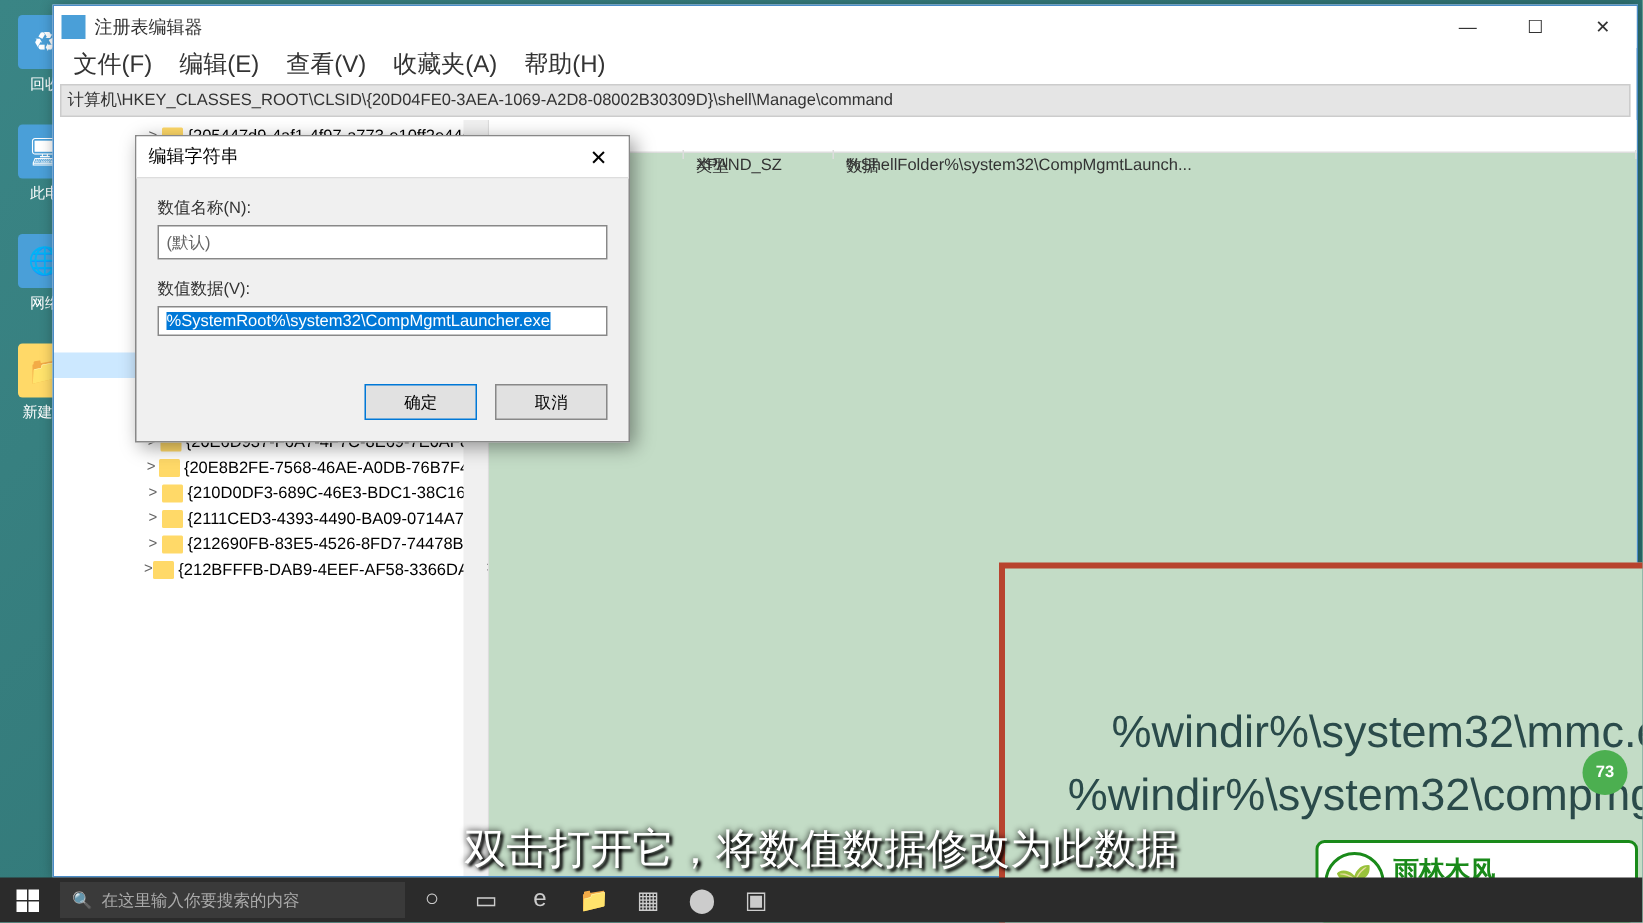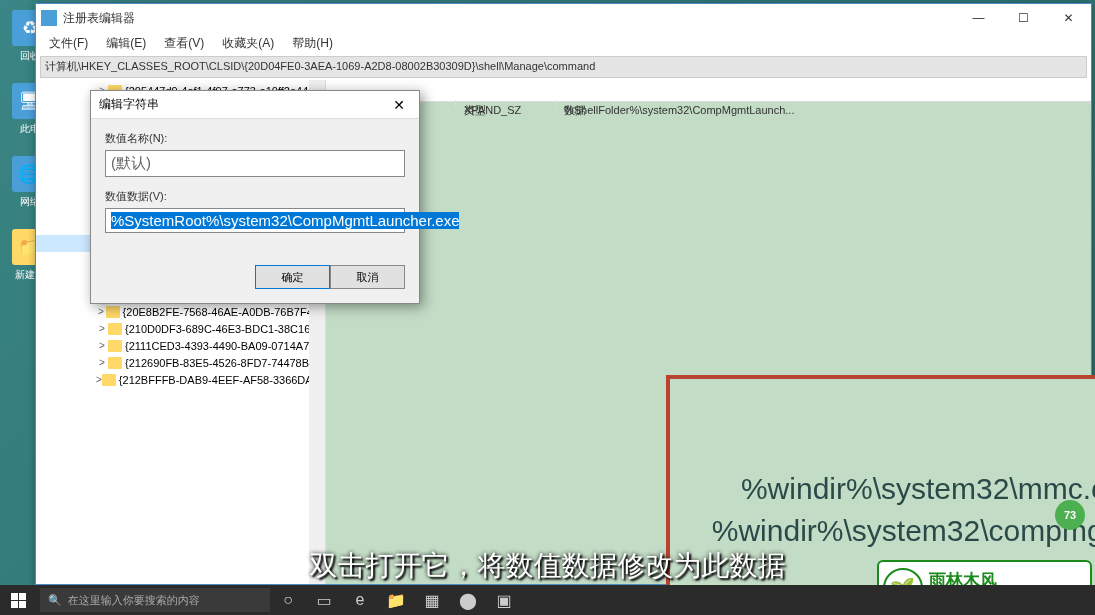--- a/index.html
+++ b/index.html
@@ -13,21 +13,21 @@
 .desktop-icons-right { position: absolute; right: 5px; top: 10px; width: 55px; }
 
 
 .regedit-window { position: absolute; left: 35px; top: 3px; right: 3px; bottom: 30px; background: #fff; border: 1px solid #4a8cc7; box-shadow: 0 0 8px rgba(0,0,0,0.3); display: flex; flex-direction: column; }
 .titlebar { height: 28px; background: #fff; display: flex; align-items: center; padding-left: 5px; }
 .titlebar .app-icon { width: 16px; height: 16px; background: #4a9fd8; margin-right: 6px; }
 .titlebar .title-text { flex: 1; font-size: 12px; color: #333; }
 .title-buttons { display: flex; }
 .title-btn { width: 45px; height: 28px; display: flex; align-items: center; justify-content: center; font-size: 12px; color: #333; }
 
-.menubar { height: 22px; display: flex; align-items: center; padding-left: 5px; font-size: 12px; color: #333; gap: 2px; }
+.menubar { height: 22px; display: flex; align-items: center; padding-left: 5px; font-size: 16px; color: #333; gap: 2px; }
 .menu-item { padding: 2px 8px; }
 
 .address-bar { height: 22px; border: 1px solid #ccc; margin: 2px 4px; padding: 2px 4px; font-size: 11px; background: #e5e5e5; color: #333; }
 
 .content-area { flex: 1; display: flex; position: relative; }
 
 
 .tree-pane { width: 290px; border-right: 1px solid #ddd; overflow: hidden; font-size: 11px; position: relative; }
 .tree-items { padding-top: 2px; }
 .tree-item { display: flex; align-items: center; height: 17px; white-space: nowrap; padding-left: 0; }
@@ -45,25 +45,25 @@
 .list-row { height: 18px; display: flex; font-size: 11px; color: #333; padding-top: 2px; }
 .list-row .col { padding: 0 8px; }
 
 
 .dialog { position: absolute; left: 90px; top: 90px; width: 330px; background: #f0f0f0; border: 1px solid #888; box-shadow: 3px 3px 12px rgba(0,0,0,0.4); z-index: 100; }
 .dialog-titlebar { height: 28px; background: #fff; display: flex; align-items: center; padding-left: 8px; font-size: 12px; border-bottom: 1px solid #ddd; }
 .dialog-titlebar .title-text { flex: 1; }
 .dialog-close { width: 40px; height: 28px; display: flex; align-items: center; justify-content: center; font-size: 14px; }
 .dialog-body { padding: 12px 14px; font-size: 11px; }
 .dialog-label { margin-bottom: 4px; color: #333; }
-.dialog-input { width: 100%; border: 1px solid #888; padding: 3px 5px; font-size: 15px; margin-bottom: 12px; background: #fff; }
+.dialog-input { width: 100%; border: 1px solid #888; padding: 3px 5px; font-size: 11px; margin-bottom: 12px; background: #fff; }
 .dialog-input.readonly { color: #666; }
 .dialog-input.selected { background: #fff; }
 .dialog-input.selected .sel-text { background: #0078d7; color: #fff; }
-.dialog-buttons { display: flex; justify-content: flex-end; gap: 0; padding: 8px 14px 14px; }
+.dialog-buttons { display: flex; justify-content: flex-end; gap: 12px; padding: 8px 14px 14px; }
 .dialog-btn { width: 75px; height: 24px; border: 1px solid #888; background: #e1e1e1; font-size: 11px; display: flex; align-items: center; justify-content: center; }
 .dialog-btn.primary { border: 1px solid #0078d7; }
 
 
 .annotation-box { position: absolute; left: 340px; top: 295px; width: 580px; height: 270px; border: 4px solid #b8432e; background: #c3dcc6; display: flex; align-items: center; justify-content: center; text-align: center; font-size: 30px; color: #2a4a4a; padding: 20px; line-height: 1.4; }
 
 
 .subtitle { position: absolute; left: 0; right: 0; bottom: 30px; text-align: center; font-size: 28px; color: #fff; text-shadow: 0 0 4px #000, 2px 2px 2px #000; z-index: 200; }
 
 

